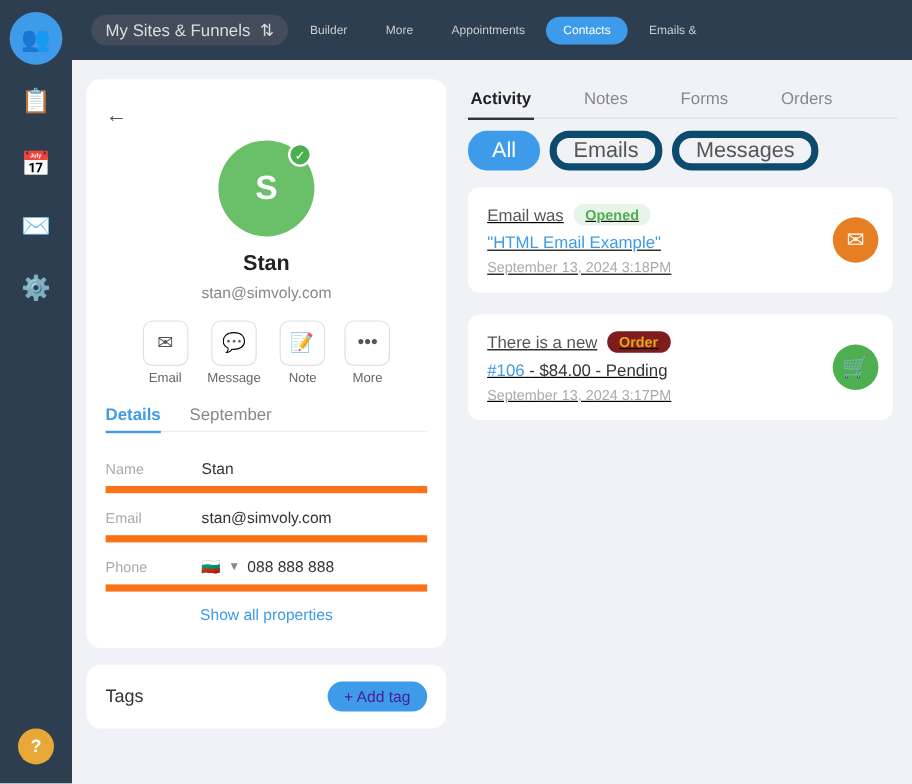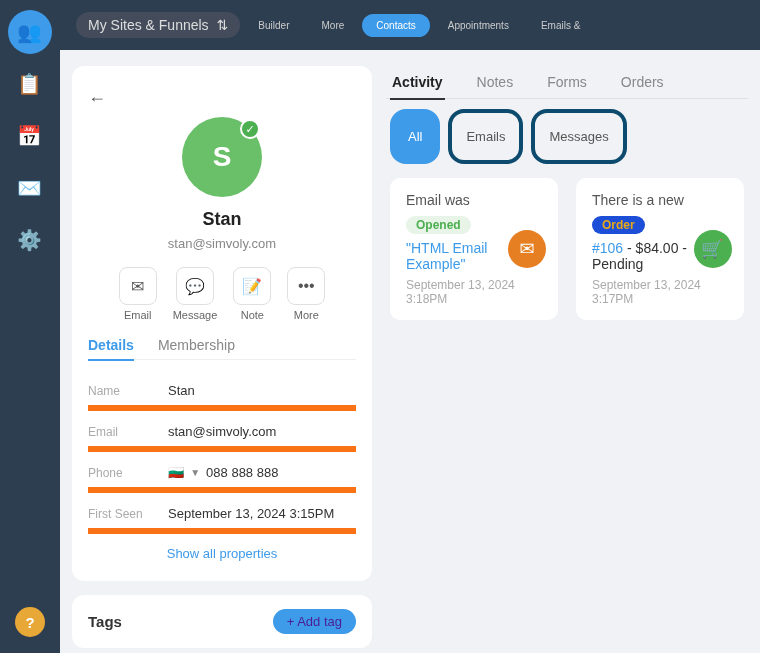--- a/index.html
+++ b/index.html
@@ -252,21 +252,21 @@
       border-radius: 12px;
       padding: 14px 16px;
       width: 300px;
       flex-shrink: 0;
       display: flex;
       align-items: center;
       justify-content: space-between;
     }
     .tags-label {
       font-size: 15px;
-      font-weight: 700;
+      font-weight: 400;
       color: #333;
     }
     .add-tag-btn {
       background: #3d9be9;
       color: #4c1d95;
       border: none;
       border-radius: 16px;
       padding: 5px 14px;
       font-size: 13px;
       cursor: pointer;
@@ -278,21 +278,21 @@
     
     .right-panel {
       flex: 1;
       display: flex;
       flex-direction: column;
       gap: 0;
       min-width: 0;
     }
     .panel-tabs {
       display: flex;
-      gap: 30px;
+      gap: 40px;
       padding: 0 8px 0 4px;
       border-bottom: 1.5px solid #e0e0e0;
       background: transparent;
       margin-bottom: 10px;
     }
     .panel-tab {
       padding: 8px 2px;
       font-size: 14px;
       color: #888;
       cursor: pointer;
@@ -307,41 +307,42 @@
     }
 
     
     .filter-pills {
       display: flex;
       gap: 8px;
       margin-bottom: 14px;
       padding: 0 4px;
     }
     .pill {
-      padding: 16px 14px;
+      padding: 0 14px;
       border-radius: 16px;
-      font-size: 13px;
+      font-size: 18px;
       cursor: pointer;
       background: #f0f2f5;
       color: #555;
-      border: 4px solid #0c4a6e;
+      border: 6px solid #0c4a6e;
     }
     .pill.active {
       background: #3d9be9;
       color: #fff;
       border-color: #3d9be9;
     }
 
     
     .activity-list {
       display: flex;
-      flex-direction: row;
+      flex-direction: column;
       gap: 18px;
       overflow-y: auto;
       padding: 0 4px;
+      text-decoration: underline;
     }
     .activity-item {
       background: #fff;
       border-radius: 10px;
       padding: 14px 16px;
       display: flex;
       flex-direction: column;
       gap: 6px;
       position: relative;
     }
@@ -359,21 +360,21 @@
       padding: 2px 10px;
       border-radius: 12px;
       font-size: 12px;
       font-weight: 600;
     }
     .badge-opened {
       background: #e8f4e8;
       color: #4caf50;
     }
     .badge-order {
-      background: #1d4ed8;
+      background: #7f1d1d;
       color: #e6a817;
     }
     .activity-link {
       color: #3d9be9;
       font-size: 14px;
     }
     .activity-time {
       font-size: 12px;
       color: #aaa;
     }
@@ -426,22 +427,22 @@
 
 <div class="main">
 
   <div class="topnav">
     <div class="nav-switcher">
       <span>My Sites &amp; Funnels</span>
       <span>⇅</span>
     </div>
     <div class="nav-item">Builder</div>
     <div class="nav-item">More</div>
+    <div class="nav-item">Appointments</div>
     <div class="nav-item active">Contacts</div>
-    <div class="nav-item">Appointments</div>
     <div class="nav-item">Emails &amp;</div>
   </div>
 
   <div class="content">
 
     <div class="left-panel">
       <div class="contact-card">
         <div class="back-btn">←</div>
 
         <div class="avatar-wrap">
@@ -466,43 +467,39 @@
             <span class="action-label">Note</span>
           </div>
           <div class="action-btn">
             <div class="action-icon">•••</div>
             <span class="action-label">More</span>
           </div>
         </div>
 
         <div class="card-tabs">
           <div class="card-tab active">Details</div>
-          <div class="card-tab">Membership</div>
+          <div class="card-tab">September</div>
         </div>
 
         <div class="detail-row">
           <span class="detail-label">Name</span>
           <span class="detail-value">Stan</span>
         </div>
         <div class="detail-row">
           <span class="detail-label">Email</span>
           <span class="detail-value">stan@simvoly.com</span>
         </div>
         <div class="detail-row">
           <span class="detail-label">Phone</span>
           <span class="detail-value phone-row">
             <span>🇧🇬</span>
             <span style="cursor:pointer;font-size:10px;color:#888;">▼</span>
             <span>088 888 888</span>
           </span>
         </div>
-        <div class="detail-row">
-          <span class="detail-label">First Seen</span>
-          <span class="detail-value">September 13, 2024 3:15PM</span>
-        </div>
 
         <div class="show-all">Show all properties</div>
       </div>
 
       <div class="tags-section">
         <span class="tags-label">Tags</span>
         <button class="add-tag-btn">+ Add tag</button>
       </div>
     </div>
 

